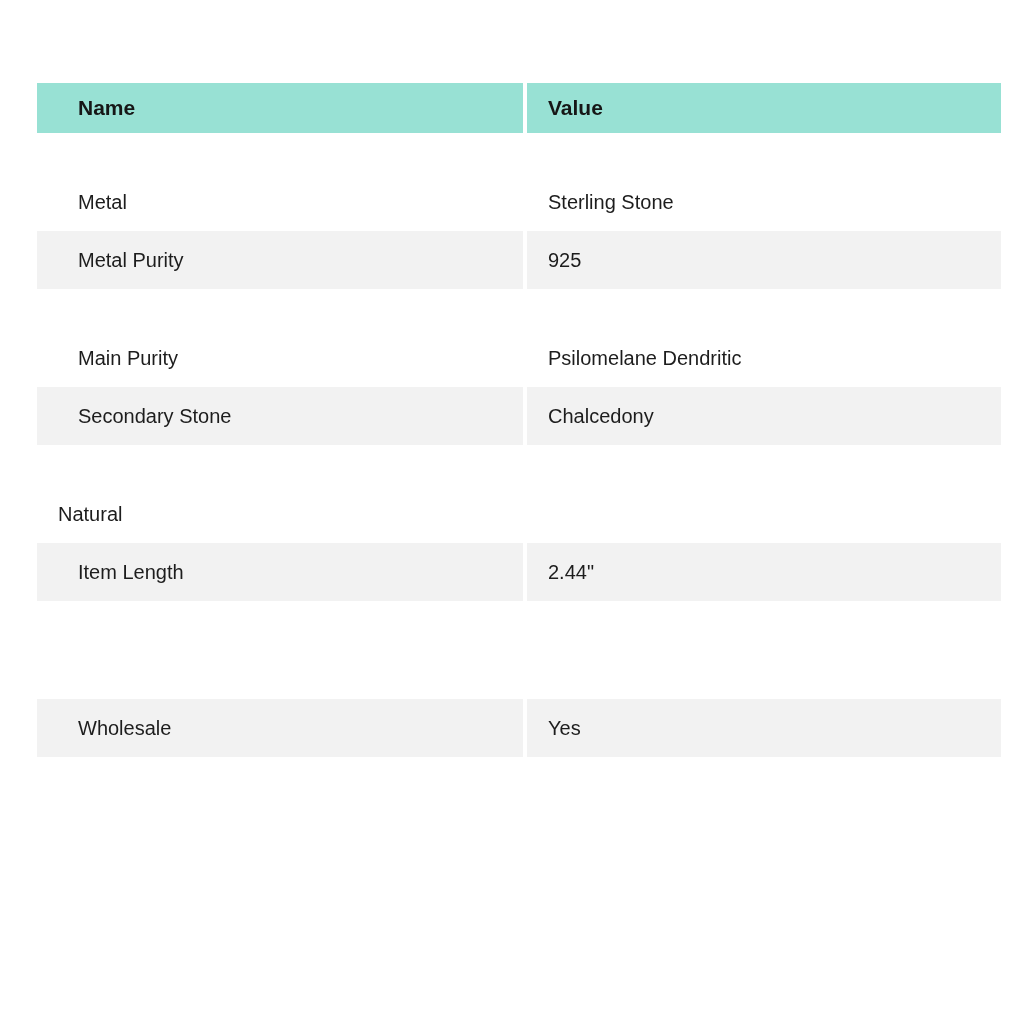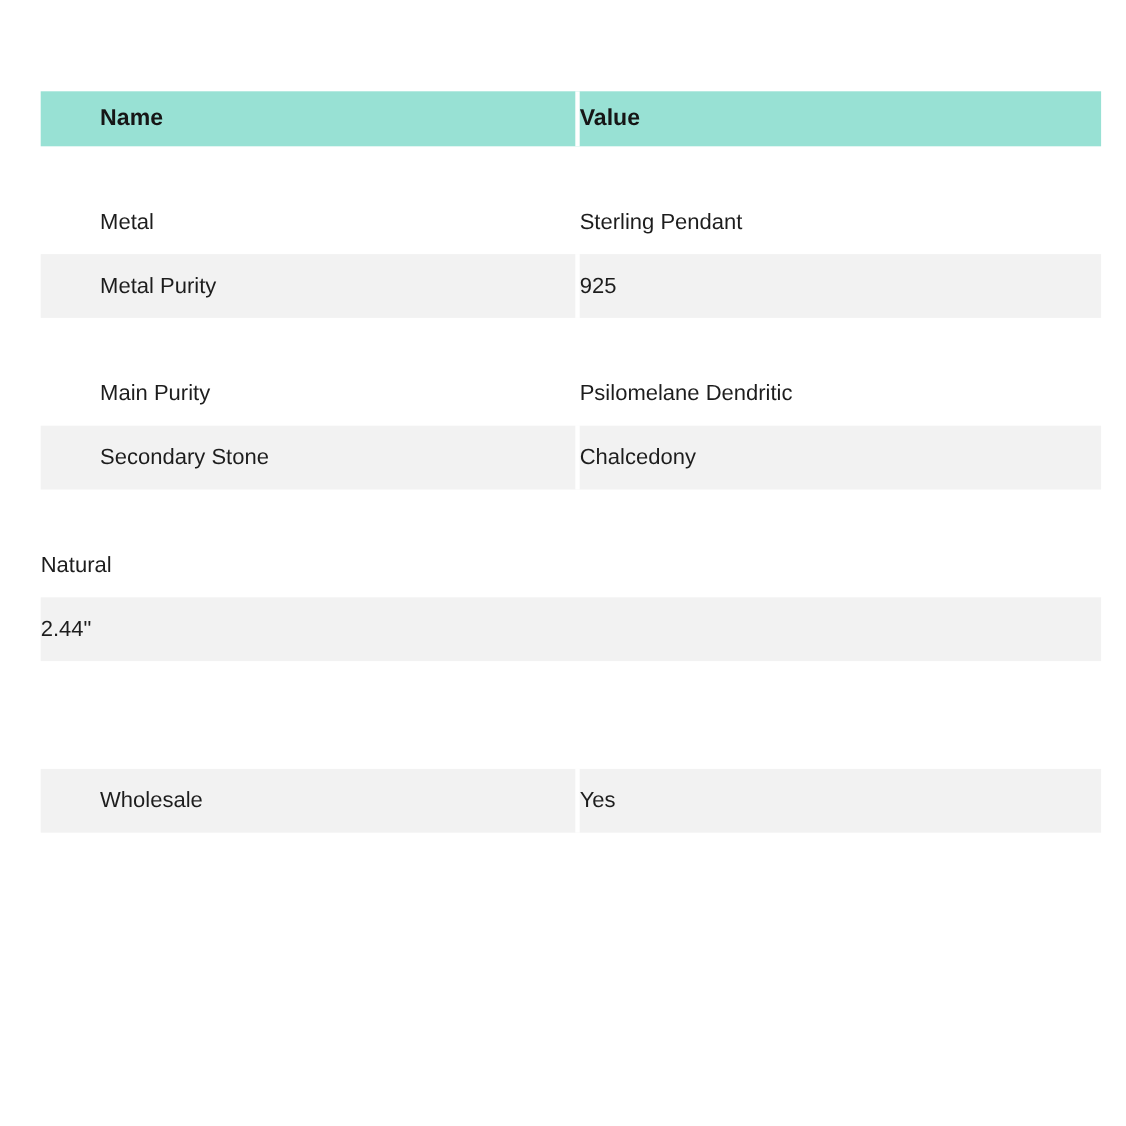--- a/index.html
+++ b/index.html
@@ -42,24 +42,25 @@
   .td {
     display: flex;
     align-items: center;
     box-sizing: border-box;
     overflow: hidden;
     white-space: nowrap;
   }
   .td.name-col {
     width: 490px;              
     border-right: 4px solid var(--divider-color);
-    padding-left: 54px;
+    padding-left: 41px;
   }
   .td.value-col {
     width: 474px;
+    padding-left: 21px;
     text-align: center;
   }
   .header-row .td {
     font-size: 21px;
     font-weight: 600;
     color: #161616;
   }
   .data-row .td {
     font-size: 20px;
     font-weight: 400;
@@ -70,21 +71,21 @@
 
 <div class="attributes-table">
 
   <div class="tr header-row">
     <div class="td name-col">Name</div>
     <div class="td value-col">Value</div>
   </div>
 
   <div class="tr data-row odd">
     <div class="td name-col">Metal</div>
-    <div class="td value-col">Sterling Pendant</div>
+    <div class="td value-col">Sterling Stone</div>
   </div>
 
   <div class="tr data-row even">
     <div class="td name-col">Metal Purity</div>
     <div class="td value-col">925</div>
   </div>
 
   <div class="tr data-row odd">
     <div class="td name-col">Main Purity</div>
     <div class="td value-col">Psilomelane Dendritic</div>
@@ -93,20 +94,21 @@
   <div class="tr data-row even">
     <div class="td name-col">Secondary Stone</div>
     <div class="td value-col">Chalcedony</div>
   </div>
 
   <div class="tr data-row odd">
     <div class="td value-col">Natural</div>
   </div>
 
   <div class="tr data-row even">
+    <div class="td name-col">Item Length</div>
     <div class="td value-col">2.44"</div>
   </div>
 
   <div class="tr data-row odd">
   </div>
 
   <div class="tr data-row even">
     <div class="td name-col">Wholesale</div>
     <div class="td value-col">Yes</div>
   </div>

